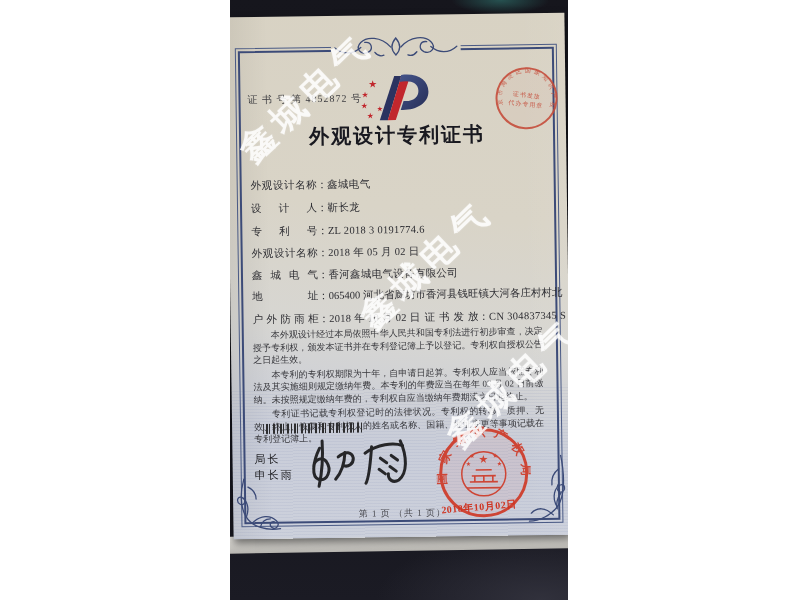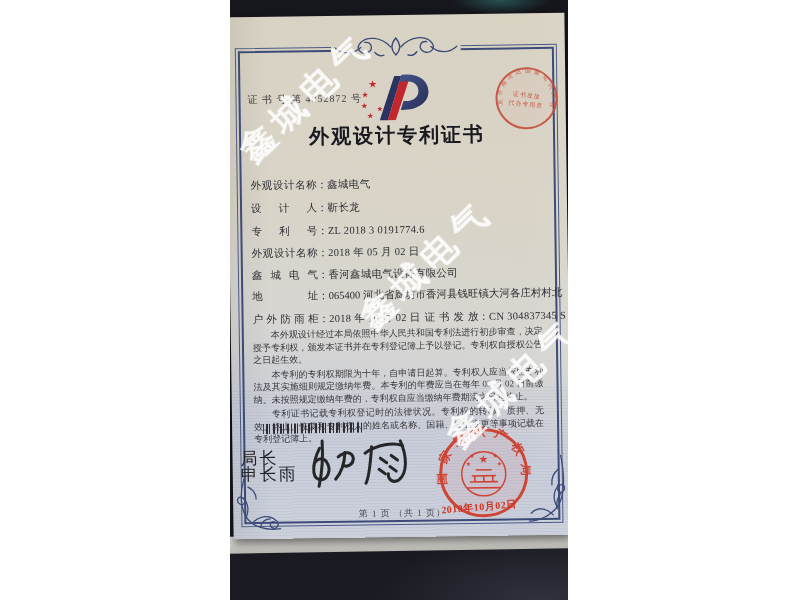--- a/index.html
+++ b/index.html
@@ -56,21 +56,21 @@
     line-height:12.5px; color:#38383d; text-align:justify; }
   .paras p { text-indent:2em; margin-bottom:2px; }
 
   .barcode { position:absolute; left:31px; top:407px; width:100px; height:10px;
     background:repeating-linear-gradient(90deg,
       #2d2d2f 0 1px, rgba(0,0,0,0) 1px 3px,
       #2d2d2f 3px 5px, rgba(0,0,0,0) 5px 6px,
       #2d2d2f 6px 7px, rgba(0,0,0,0) 7px 10px,
       #2d2d2f 10px 12px, rgba(0,0,0,0) 12px 14px); }
 
-  .director { position:absolute; left:8px; top:434px; font-size:17px; line-height:16px;
+  .director { position:absolute; left:22px; top:434px; font-size:11px; line-height:16px;
     color:#232327; letter-spacing:2px; }
 
   .signature { position:absolute; left:68px; top:418px; width:118px; height:58px;
     transform:rotate(-3deg); z-index:12; }
 
   .main-seal { position:absolute; left:204px; top:412px; width:94px; height:94px;
     z-index:14; opacity:0.92; }
   .seal-date { position:absolute; left:208px; top:486px; width:86px; z-index:15;
     color:#cf3422; font-weight:700; font-size:10px; letter-spacing:0.5px;
     transform:rotate(-4deg); white-space:nowrap; }

